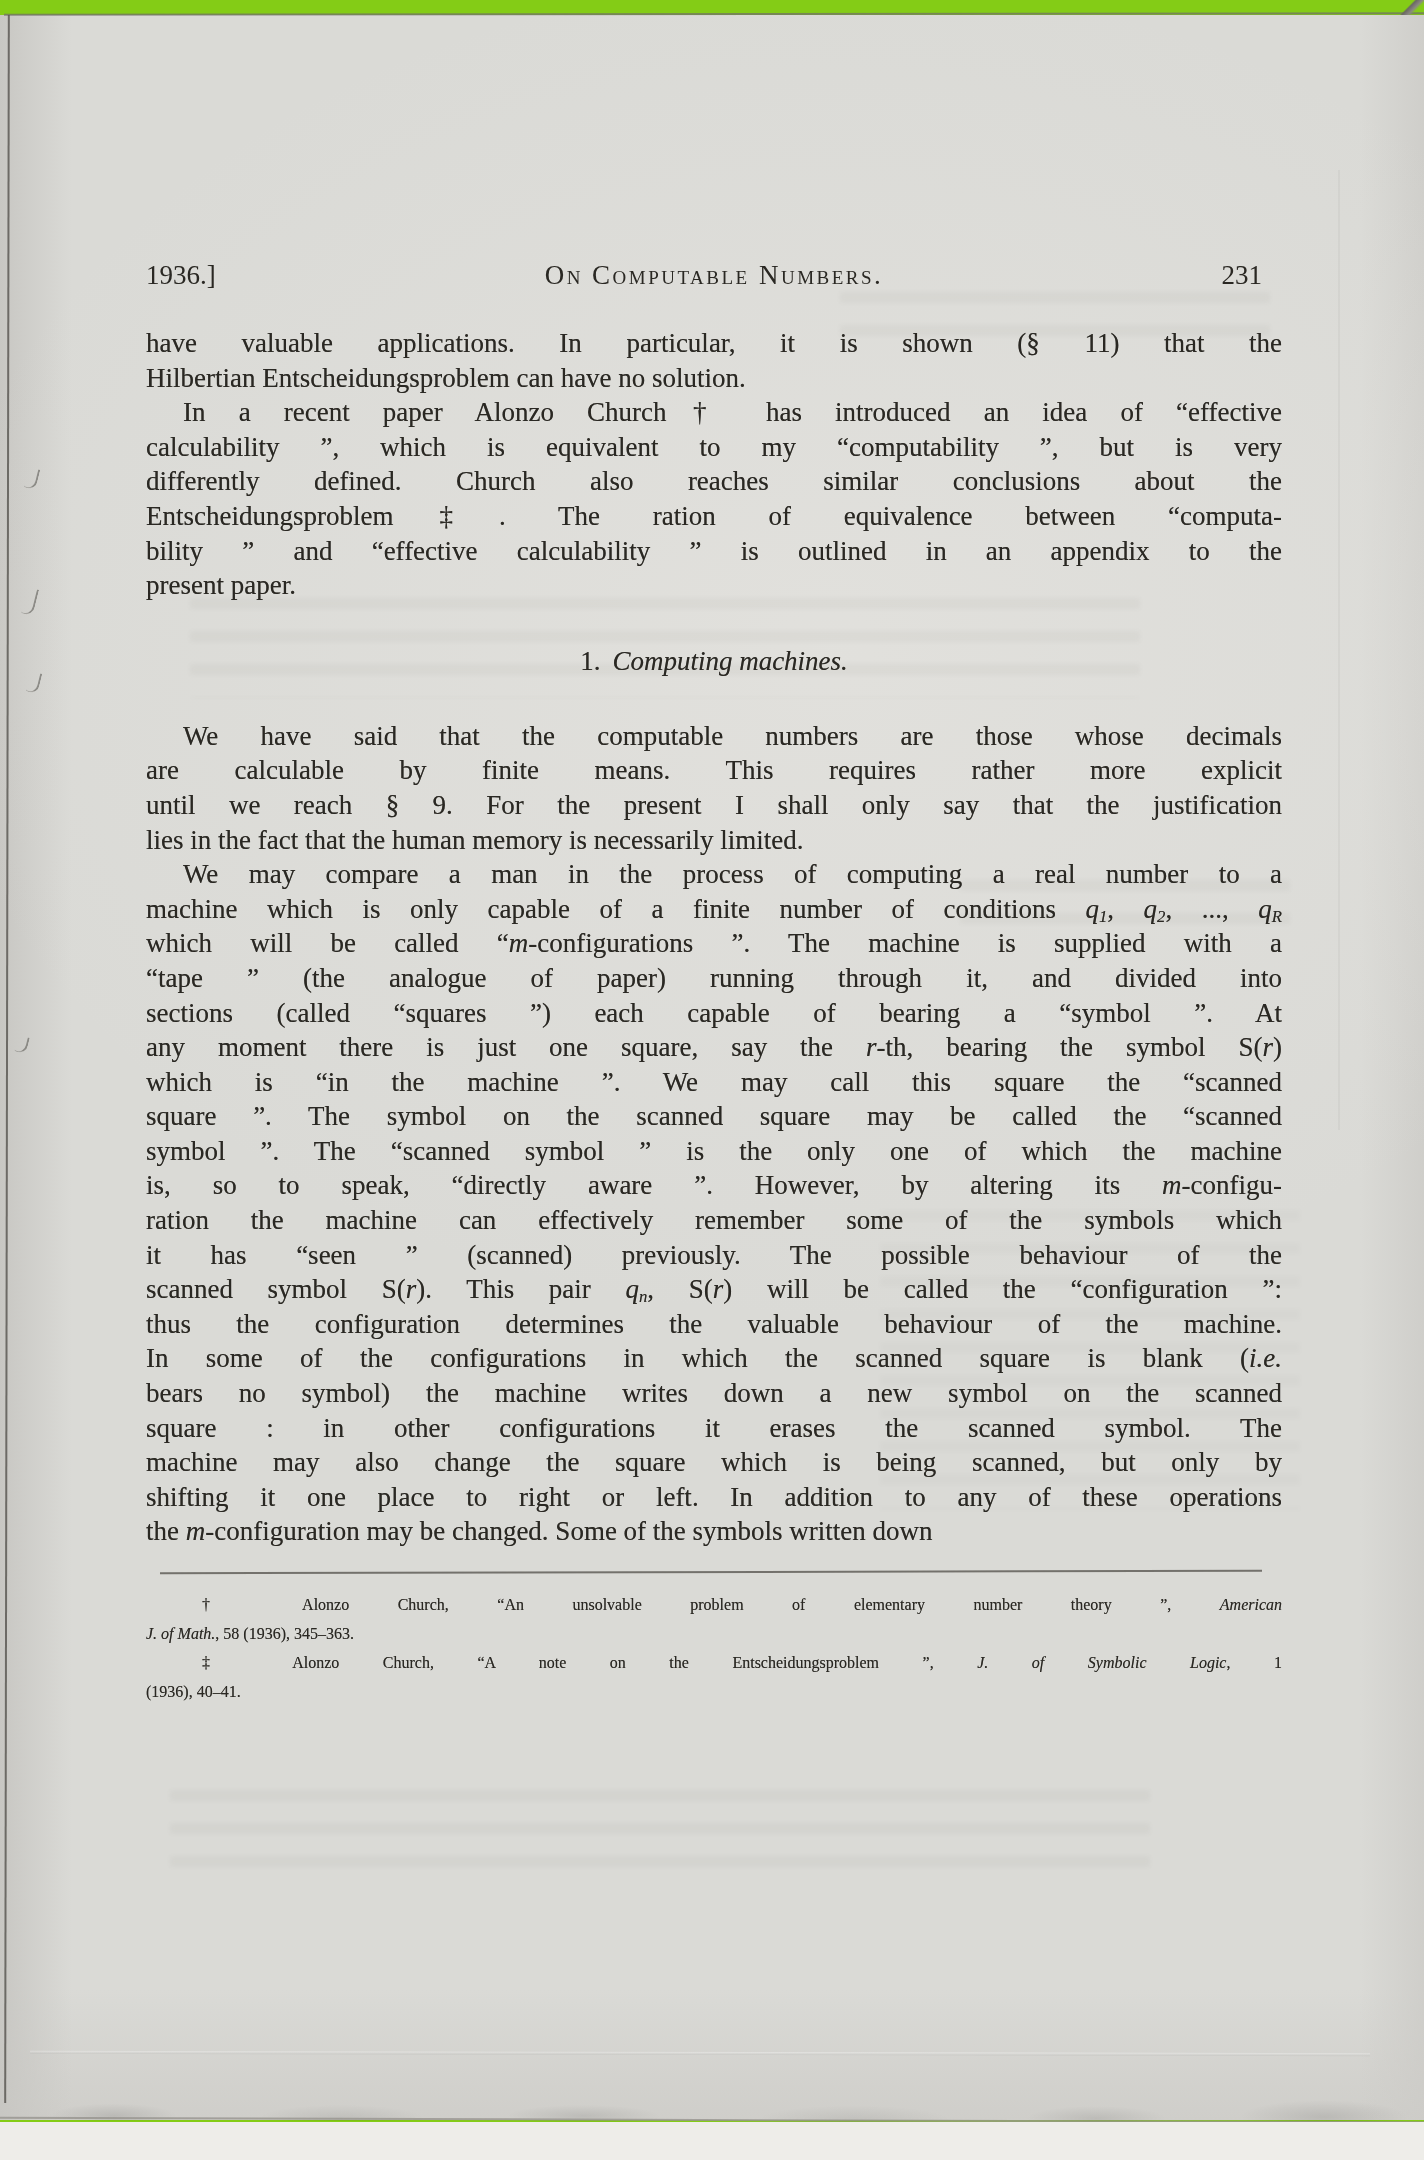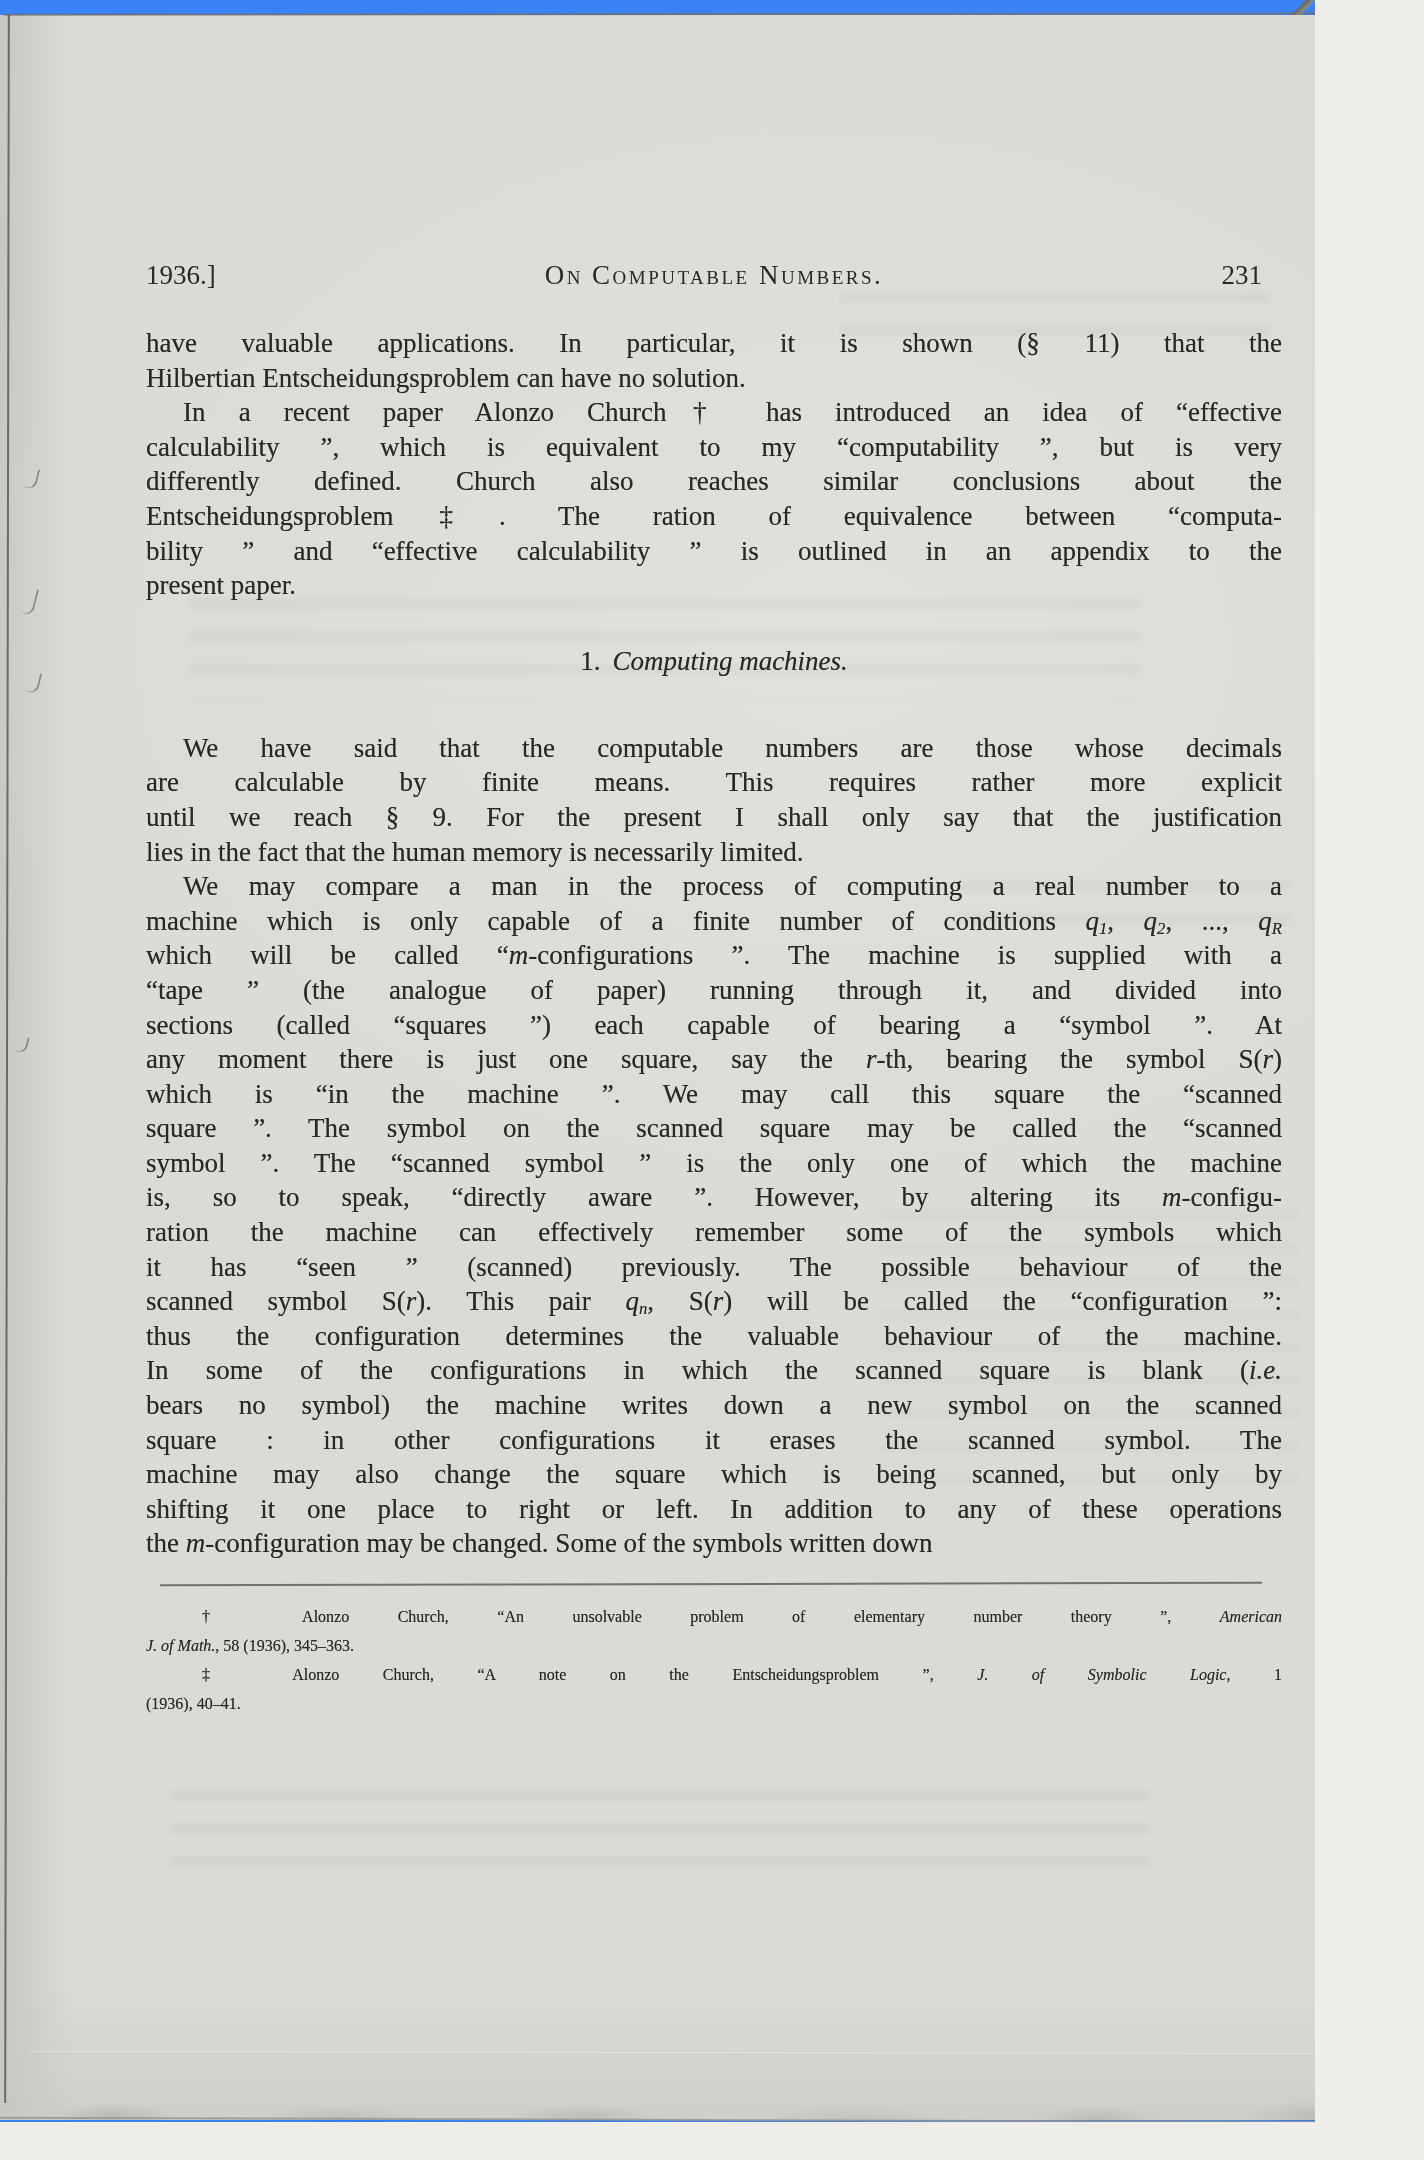--- a/index.html
+++ b/index.html
@@ -2,21 +2,21 @@
 <html><head>
 <meta charset="utf-8">
 <style>
   html,body{margin:0;padding:0;}
   body{
     width:1424px;height:2160px;
     background:#efeeea;
     font-family:"Liberation Serif","DejaVu Serif",serif;
     overflow:hidden;
   }
-  .scan{position:relative;width:1315px;height:2160px;background:#3b82f6;overflow:hidden;}
+  .scan{position:relative;width:1424px;height:2160px;background:#84cc16;overflow:hidden;}
 
   
   .paper{
     position:absolute;left:0;top:15px;width:1424px;height:2105px;
     background:
       radial-gradient(1200px 900px at 58% 30%, rgba(226,225,221,.9), rgba(226,225,221,0) 75%),
       linear-gradient(90deg, #c8c7c3 0px, rgba(200,199,195,0) 72px),
       linear-gradient(270deg, rgba(205,204,200,.85) 0px, rgba(205,204,200,0) 64px),
       linear-gradient(0deg, #cfcecA 0px, rgba(207,206,202,0) 130px),
       #dadad6;
@@ -62,21 +62,21 @@
     line-height:34.6px;height:34.6px;white-space:nowrap;
     text-align:justify;text-align-last:justify;
     text-shadow:0 0 .5px rgba(42,40,35,.55);
     font-family:Liberation Serif, serif;
   }
   .line.last{text-align-last:left;}
   .line.indent{padding-left:37px;}
   .line sub{font-size:62%;line-height:0;vertical-align:-4px;font-style:italic;}
   .line i{font-style:italic;}
 
-  .sec-heading{margin-top:40px;margin-bottom:52px;text-align:center;font-size:27px;line-height:36px;
+  .sec-heading{margin-top:40px;margin-bottom:40px;text-align:center;font-size:27px;line-height:36px;
     text-shadow:0 0 .5px rgba(42,40,35,.55);}
   .sec-heading .it{font-style:italic;margin-left:12px;}
 
   .fn-rule{margin-top:22px;margin-left:14px;width:1102px;height:2px;background:#504e48;opacity:.75;transform:rotate(-0.12deg);}
   .footnotes{margin-top:17px;font-size:22px;}
   .footnotes .line{line-height:29px;height:29px;font-size:16px;}
   .footnotes .fn-first{padding-left:56px;}
   .footnotes .fn-last{text-align-last:left;}
 </style>
 </head>

